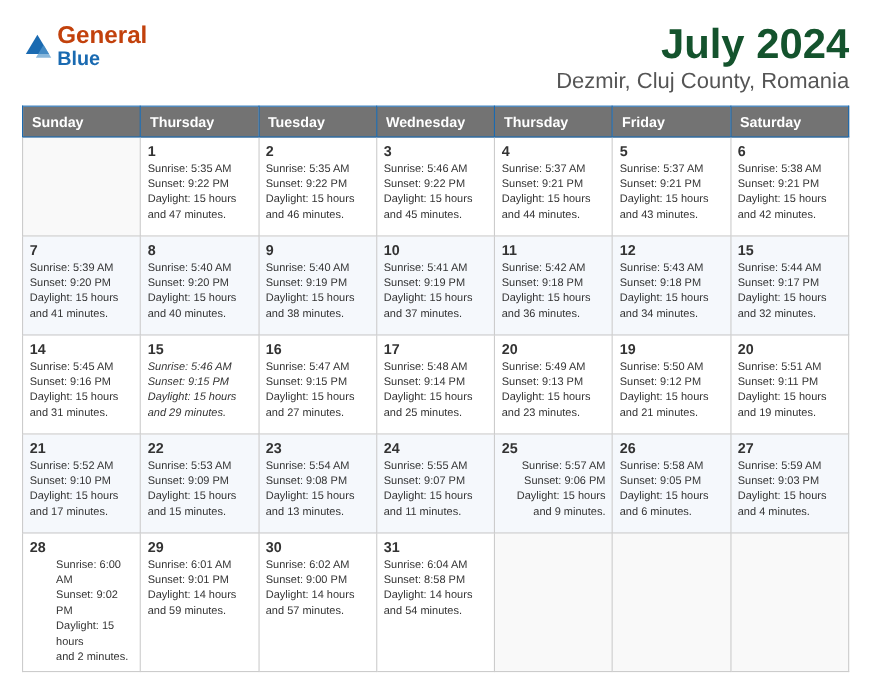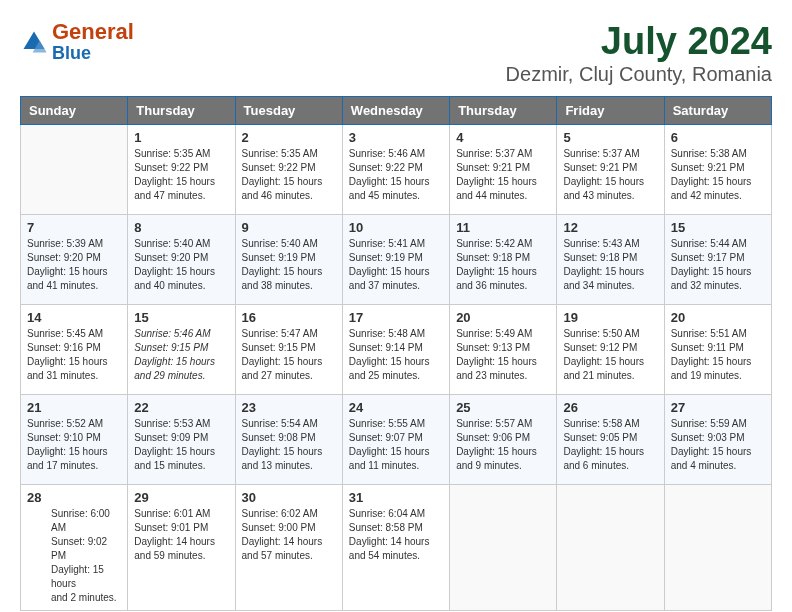--- a/index.html
+++ b/index.html
@@ -300,21 +300,21 @@
         </td>
         <td>
           <span class="day-number">24</span>
           <div class="day-info" style="white-space: pre-line;">Sunrise: 5:55 AM
 Sunset: 9:07 PM
 Daylight: 15 hours
 and 11 minutes.</div>
         </td>
         <td>
           <span class="day-number">25</span>
-          <div class="day-info" style="white-space: pre-line;">Sunrise: 5:57 AM
+          <div class="day-info" style="white-space: pre-line; text-align: right;">Sunrise: 5:57 AM
 Sunset: 9:06 PM
 Daylight: 15 hours
 and 9 minutes.</div>
         </td>
         <td>
           <span class="day-number">26</span>
           <div class="day-info" style="white-space: pre-line;">Sunrise: 5:58 AM
 Sunset: 9:05 PM
 Daylight: 15 hours
 and 6 minutes.</div>

